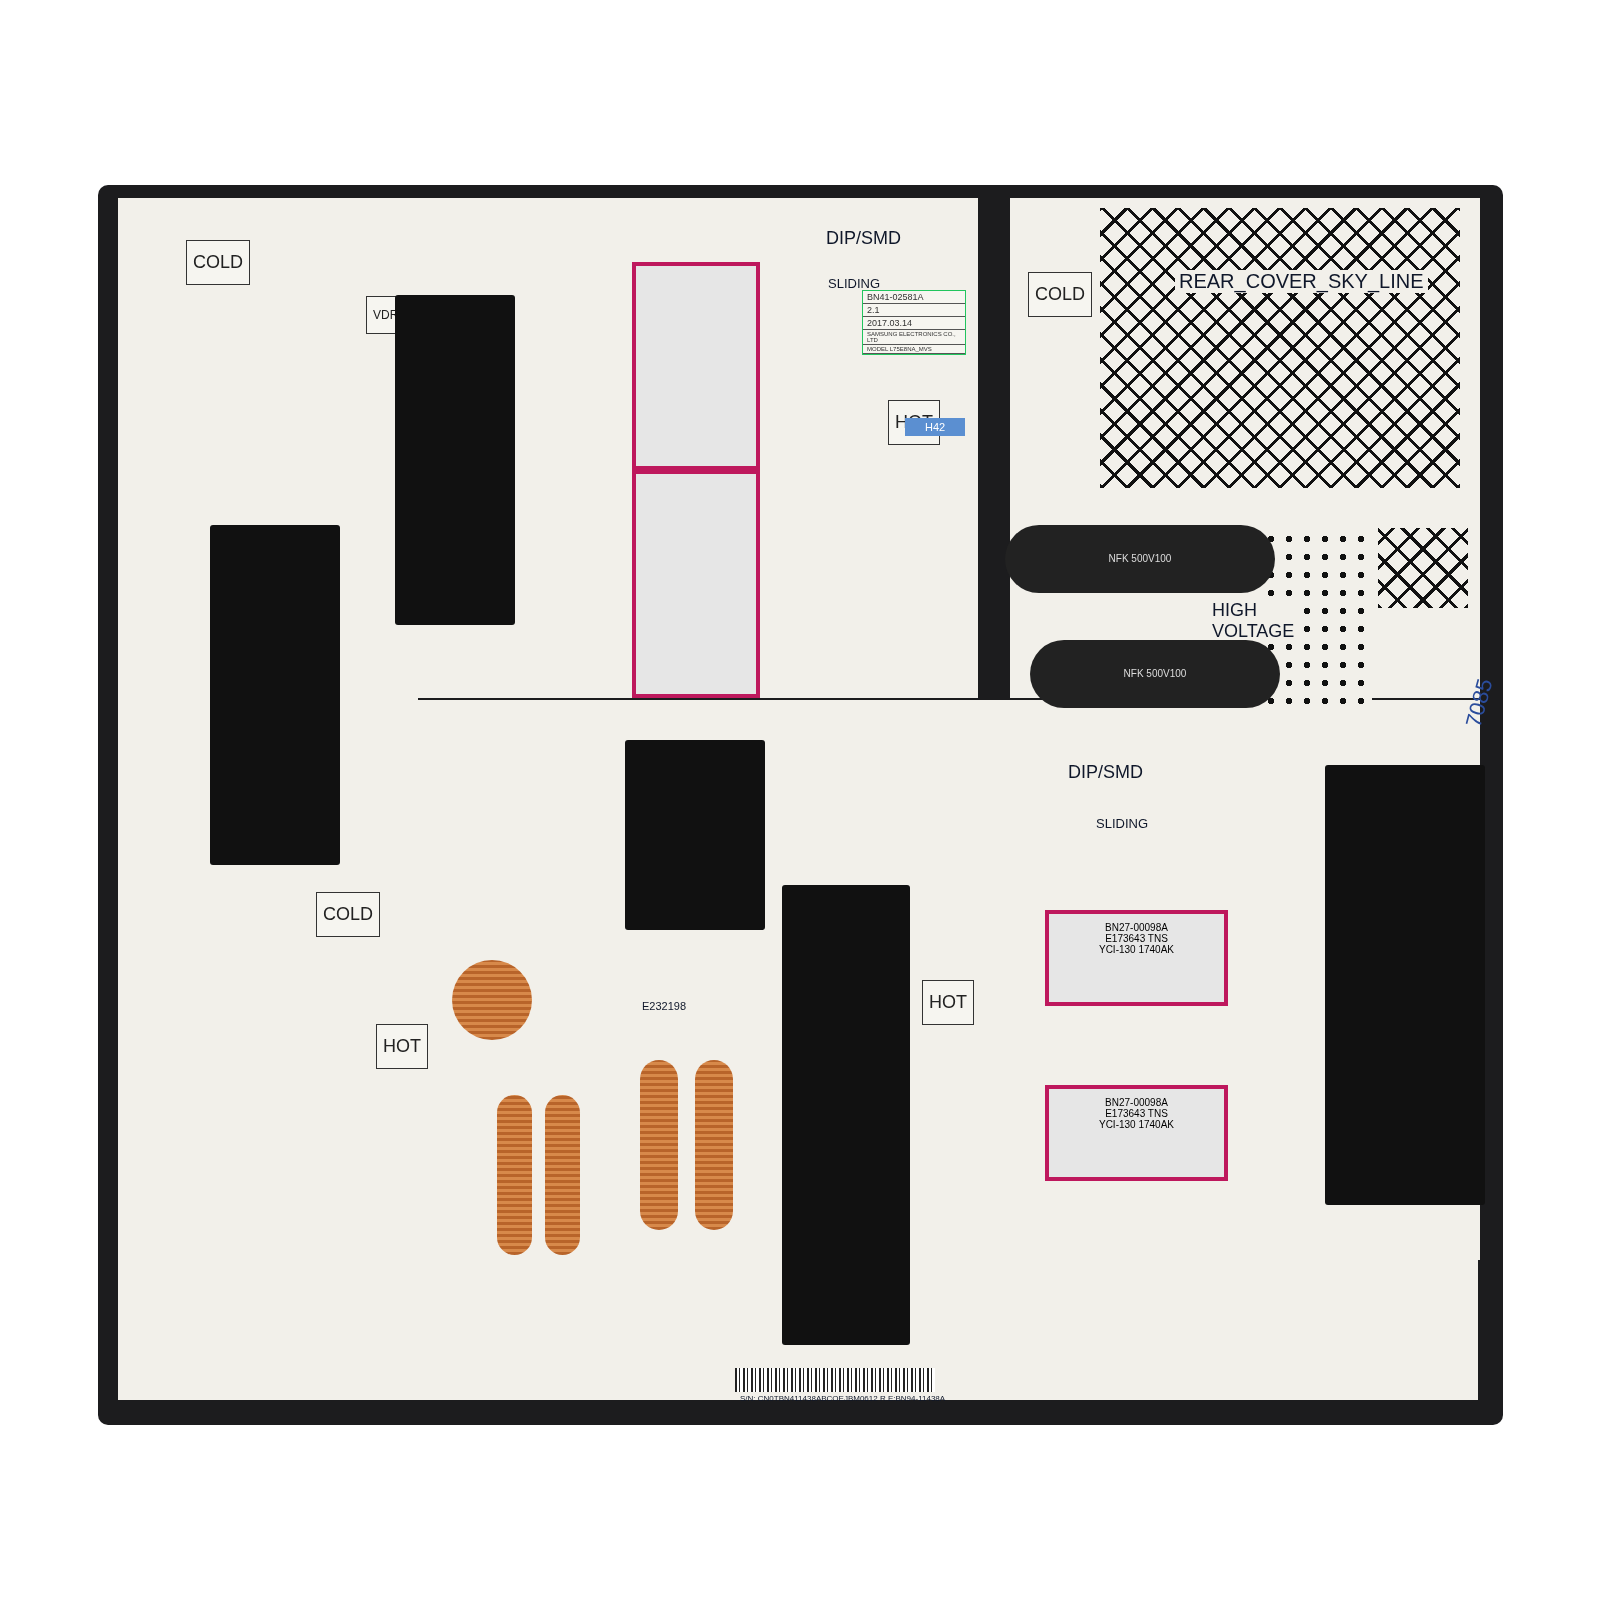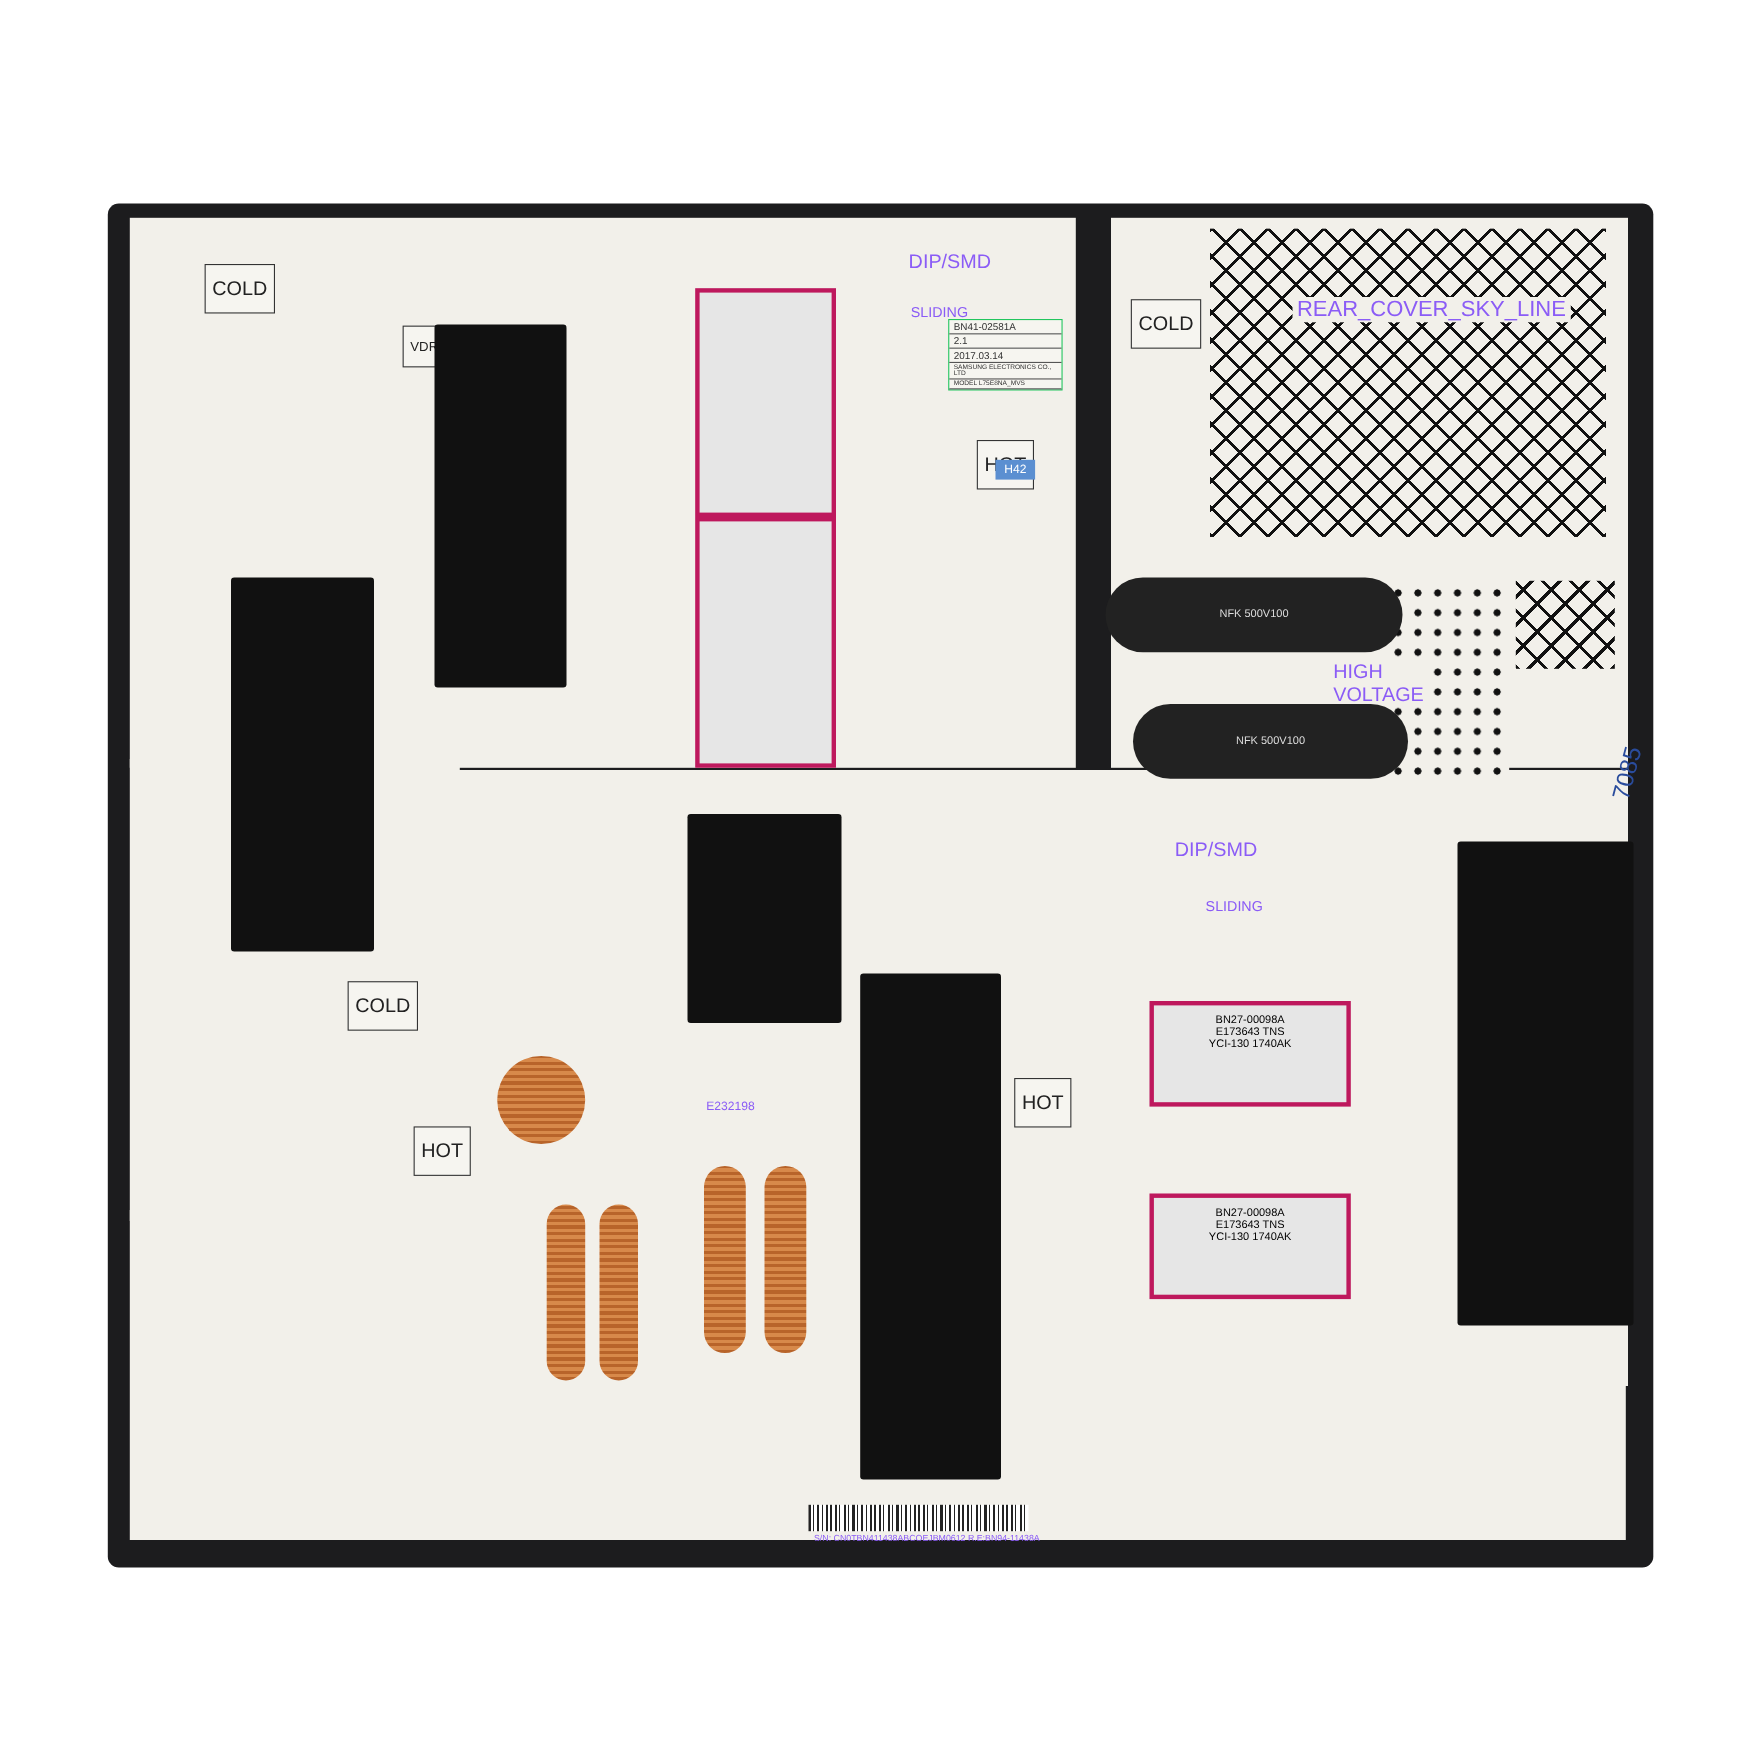--- a/index.html
+++ b/index.html
@@ -1,19 +1,19 @@
 <!DOCTYPE html>
 <html><head>
 <meta charset="utf-8">
 <style>
   html,body{margin:0;padding:0;background:#ffffff;}
   body{width:1600px;height:1600px;position:relative;overflow:hidden;font-family:"Liberation Sans",sans-serif;}
   .board{position:absolute;left:98px;top:185px;width:1405px;height:1240px;background:#1c1c1e;border-radius:10px;}
   .silk{position:absolute;background:#f2f0ea;}
-  .lbl{position:absolute;color:#8b5cf6;font-size:11px;white-space:nowrap;}
+  .lbl{position:absolute;color:#0f172a;font-size:11px;white-space:nowrap;}
   .box{position:absolute;border:1.5px solid #333;background:#f6f5f0;padding:11px 6px;font-size:18px;color:#222;}
   .hs{position:absolute;background:#111;border-radius:3px;}
   .xfmr{position:absolute;background:#e6e6e6;border:4px solid #be185d;}
   .cap{position:absolute;background:#222;border-radius:40px;color:#ddd;font-size:10px;text-align:center;}
   .coil{position:absolute;background:repeating-linear-gradient(0deg,#b8642a 0 3px,#d7894a 3px 6px);border-radius:20px;}
   .hatch{position:absolute;background:repeating-linear-gradient(45deg,#111 0 3px,transparent 3px 18px),repeating-linear-gradient(-45deg,#111 0 3px,#f2f0ea 3px 18px);}
   .dots{position:absolute;background-color:#f2f0ea;background-image:radial-gradient(#111 3px,transparent 3.5px);background-size:18px 18px;}
   .pcbinfo{position:absolute;font-size:9px;color:#333;border:1px solid #22c55e;background:#f6f5f0;}
   .pcbinfo div{border-bottom:1px solid #555;padding:1px 4px;}
   .barcode{position:absolute;background:repeating-linear-gradient(90deg,#222 0 2px,#fff 2px 4px,#222 4px 5px,#fff 5px 8px);}
@@ -69,21 +69,21 @@
 <div class="xfmr" style="left:632px;top:470px;width:120px;height:220px;"></div>
 <div class="xfmr" style="left:1045px;top:910px;width:175px;height:80px;font-size:10px;text-align:center;padding-top:8px;white-space:pre;">BN27-00098A
 E173643 TNS
 YCI-130 1740AK</div>
 <div class="xfmr" style="left:1045px;top:1085px;width:175px;height:80px;font-size:10px;text-align:center;padding-top:8px;white-space:pre;">BN27-00098A
 E173643 TNS
 YCI-130 1740AK</div>
 
 <div class="cap" style="left:1005px;top:525px;width:270px;height:68px;line-height:68px;">NFK 500V100</div>
 <div class="cap" style="left:1030px;top:640px;width:250px;height:68px;line-height:68px;">NFK 500V100</div>
-<div class="lbl" style="left:905px;top:418px;background:#5b8fd1;color:#fff;padding:3px 8px;">H42</div>
+<div class="lbl" style="left:905px;top:418px;background:#5b8fd1;color:#fff;padding:3px 20px;">H42</div>
 
 <div class="coil" style="left:497px;top:1095px;width:35px;height:160px;"></div>
 <div class="coil" style="left:545px;top:1095px;width:35px;height:160px;"></div>
 <div class="coil" style="left:640px;top:1060px;width:38px;height:170px;"></div>
 <div class="coil" style="left:695px;top:1060px;width:38px;height:170px;"></div>
 <div class="coil" style="left:452px;top:960px;width:80px;height:80px;border-radius:50%;"></div>
 
 <div class="barcode" style="left:735px;top:1368px;width:200px;height:24px;"></div>
 <div class="lbl" style="left:740px;top:1394px;font-size:8px;">S/N: CN0TBN411438ABCOEJBM0612 R.E:BN94-11438A</div>
 

